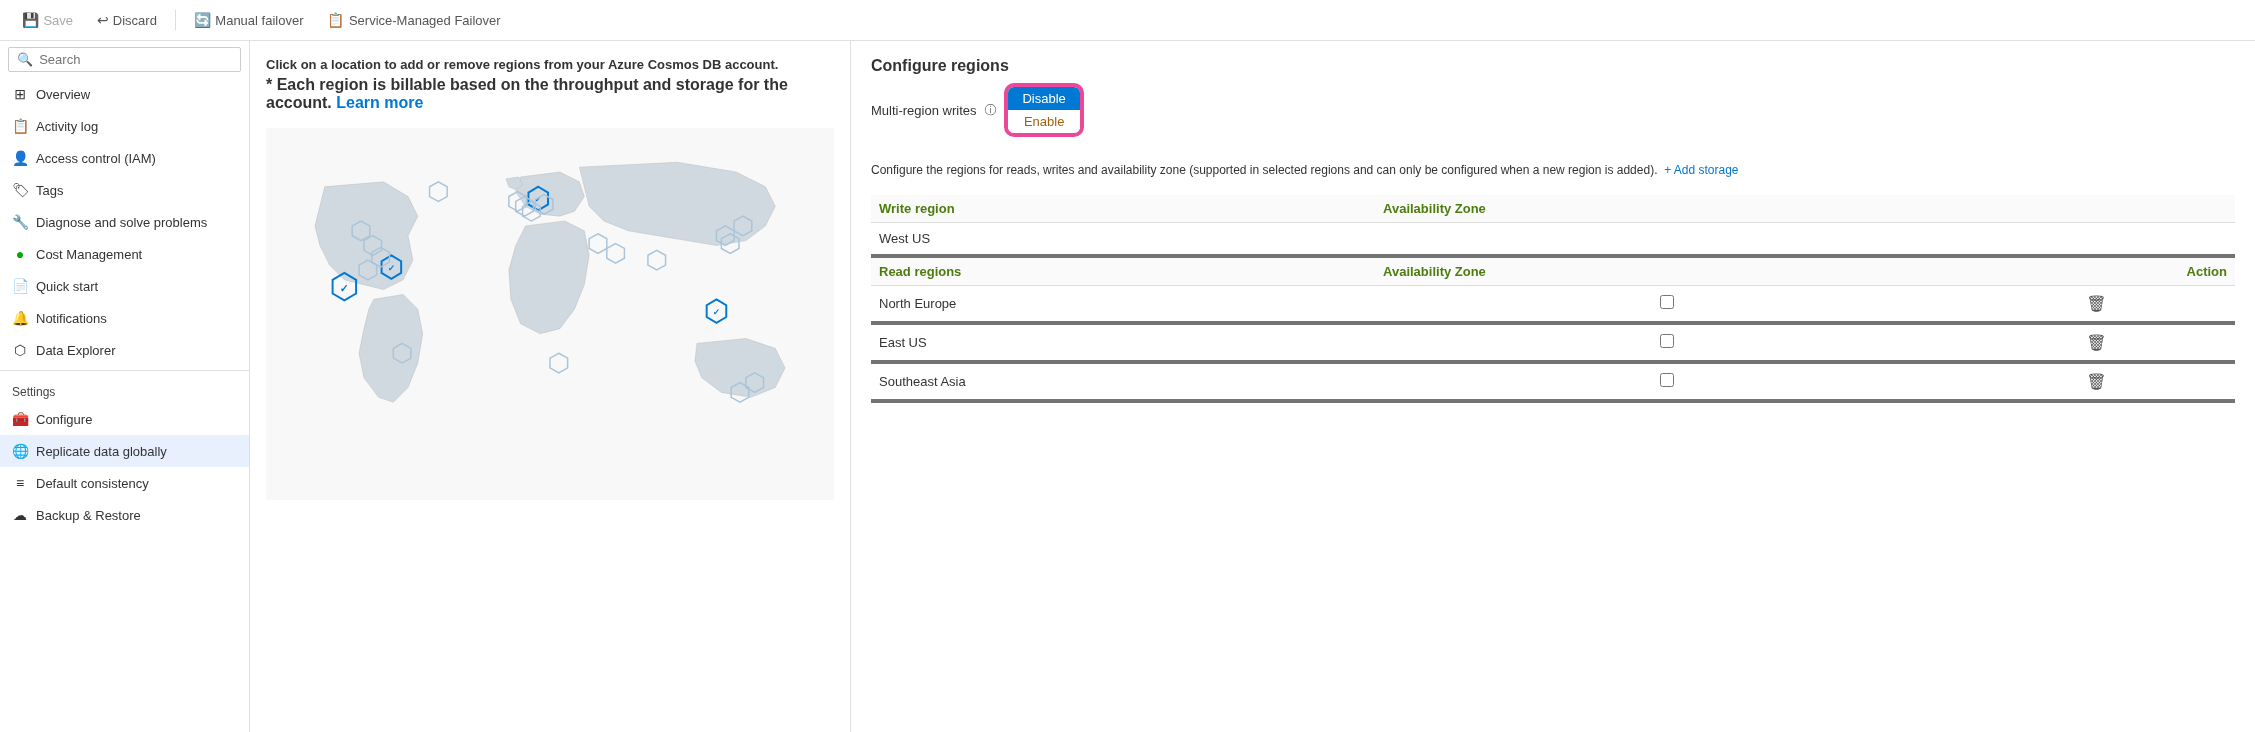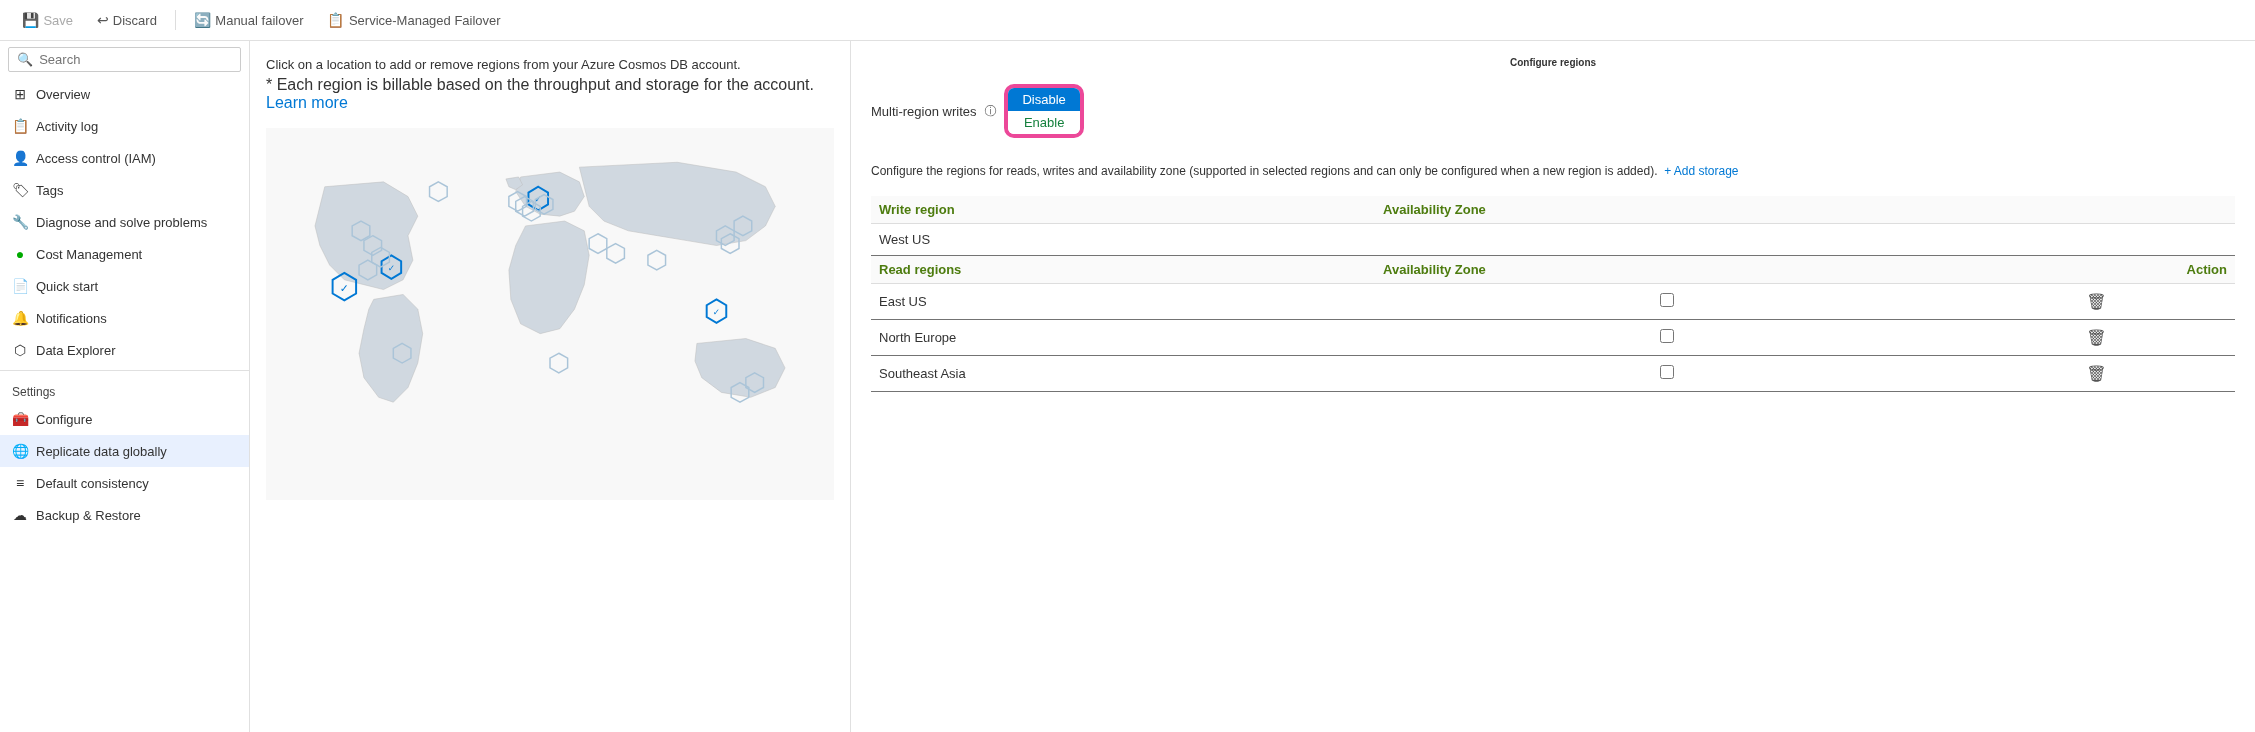--- a/index.html
+++ b/index.html
@@ -45,57 +45,57 @@
     .sidebar-section-header {
       padding: 10px 12px 4px 12px; font-weight: 400; font-size: 12px; color: #444;
       text-transform: none;
     }
     .sidebar-divider { border: none; border-top: 1px solid #e0e0e0; margin: 4px 0; }
 
     
     .content { flex: 1; display: flex; overflow: hidden; }
 
     
-    .map-panel { flex: 0 0 600px; padding: 16px; overflow-y: auto; }
+    .map-panel { flex: 0 0 600px; padding: 16px; overflow-y: auto; font-weight: bold; }
     .map-description { font-size: 13px; color: #333; margin-bottom: 4px; }
     .map-note { font-size: 16px; color: #333; margin-bottom: 16px; }
     .map-note a { color: #0078d4; text-decoration: none; }
 
     .world-map-container {
       width: 100%; position: relative; background: #fff;
     }
     .world-map-svg { width: 100%; height: auto; }
 
     
     .right-panel { flex: 1; padding: 16px 20px; overflow-y: auto; border-left: 1px solid #e0e0e0; }
 
-    .configure-title { font-size: 10px; font-weight: 600; margin-bottom: 16px; color: #333; text-align: center; }
+    .configure-title { font-size: 16px; font-weight: 600; margin-bottom: 8px; color: #333; }
 
     .multi-region-row { display: flex; align-items: center; gap: 8px; margin-bottom: 24px; }
     .multi-region-label { font-size: 13px; color: #333; }
     .info-icon { color: #666; font-size: 12px; cursor: pointer; }
 
     .toggle-group { display: flex; border: 4px solid #ec4899; border-radius: 10px; overflow: hidden; flex-direction: column; }
     .toggle-btn {
       padding: 4px 14px; font-size: 13px; cursor: pointer; border: none; background: transparent;
     }
     .toggle-btn.active { background: #0078d4; color: #fff; }
-    .toggle-btn:not(.active) { background: #fff; color: #15803d; }
+    .toggle-btn:not(.active) { background: #fff; color: #a16207; }
 
     .configure-desc { font-size: 12px; color: #333; line-height: 1.5; margin-bottom: 16px; }
     .configure-desc a { color: #0078d4; text-decoration: none; }
 
     .regions-table { width: 100%; border-collapse: collapse; }
     .regions-table th {
       text-align: left; font-size: 13px; font-weight: 600; color: #4d7c0f;
       padding: 6px 8px; border-bottom: 1px solid #ddd;
     }
     .regions-table th:last-child { text-align: right; margin-top: 17px; }
     .regions-table td {
-      padding: 8px 8px; border-bottom: 1px solid #737373; font-size: 13px; color: #333;
+      padding: 8px 8px; border-bottom: 4px solid #737373; font-size: 13px; color: #333;
     }
     .regions-table td:last-child { text-align: center; }
 
     .checkbox-cell { text-align: center; }
     .checkbox-cell input[type=checkbox] { cursor: pointer; width: 14px; height: 14px; }
 
     .delete-btn { background: transparent; border: none; cursor: pointer; color: #555; font-size: 16px; }
 
     .write-region-header { font-weight: 600; background: #fafafa; }
     .read-region-header { font-weight: 600; background: #fafafa; }
@@ -348,30 +348,30 @@
             <td>West US</td>
             <td class="checkbox-cell"></td>
             <td></td>
           </tr>
           <tr class="read-region-header">
             <th>Read regions</th>
             <th>Availability Zone</th>
             <th>Action</th>
           </tr>
           <tr>
-            <td>East US</td>
+            <td>North Europe</td>
             <td class="checkbox-cell">
               <input type="checkbox" style="">
             </td>
             <td>
               <button class="delete-btn">🗑</button>
             </td>
           </tr>
           <tr>
-            <td>North Europe</td>
+            <td>East US</td>
             <td class="checkbox-cell">
               <input type="checkbox" style="">
             </td>
             <td>
               <button class="delete-btn">🗑</button>
             </td>
           </tr>
           <tr>
             <td>Southeast Asia</td>
             <td class="checkbox-cell">

